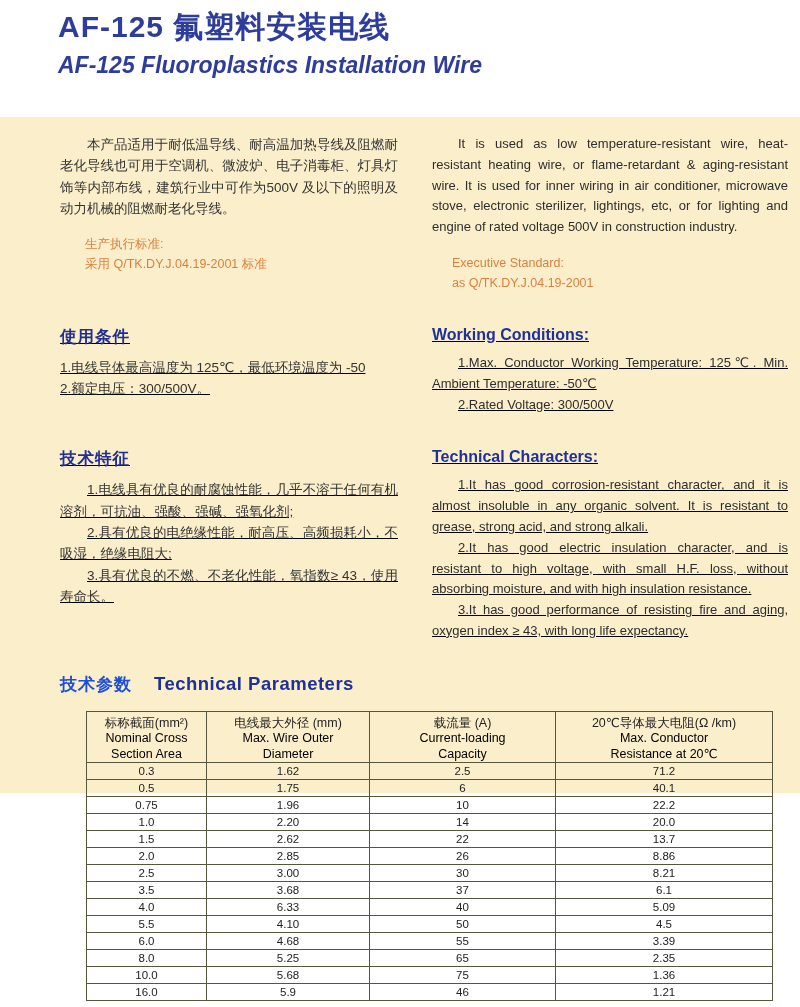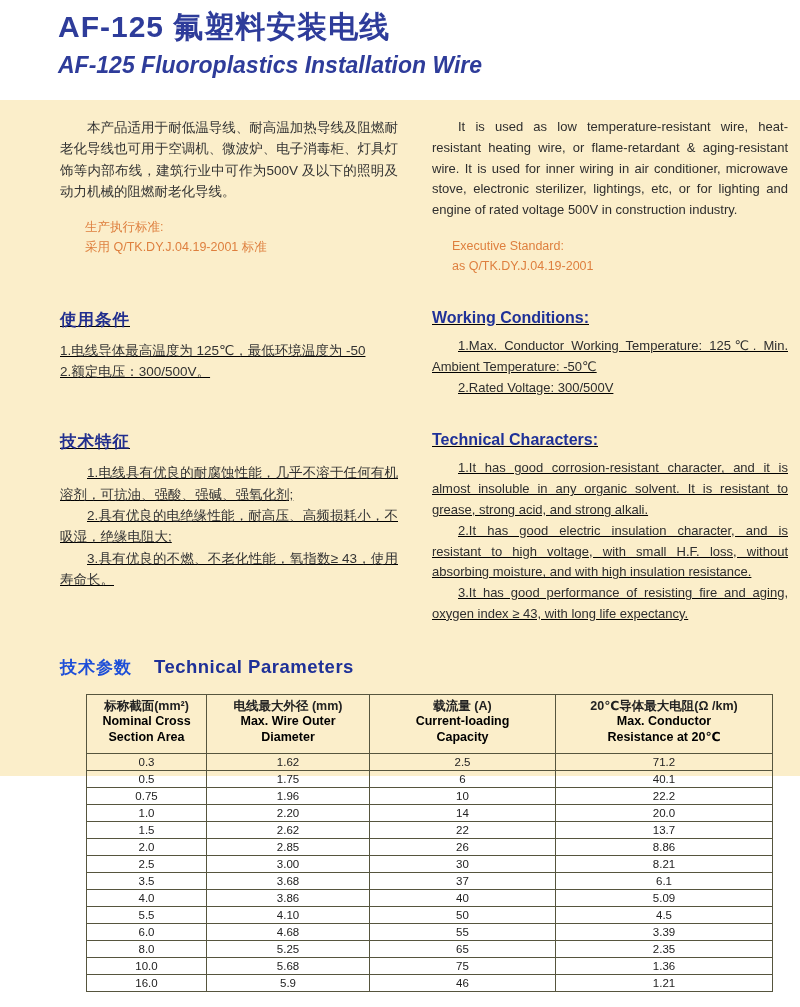--- a/index.html
+++ b/index.html
@@ -1,20 +1,20 @@
 <!DOCTYPE html>
 <html><head>
 <meta charset="utf-8">
 <style>
   html,body{margin:0;padding:0;}
   body{font-family:"Liberation Sans","DejaVu Sans",sans-serif;background:#ffffff;}
   .page{position:relative;width:800px;height:1007px;margin:0 auto;background:#ffffff;overflow:hidden;}
 
   
-  .title-band{background:#ffffff;height:100px;padding:6px 0 0 58px;box-sizing:border-box;}
+  .title-band{background:#ffffff;height:117px;padding:6px 0 0 58px;box-sizing:border-box;}
   .title-cn{color:#2e3c9a;font-size:30px;font-weight:bold;margin:2px 0 0 0;line-height:1.25;letter-spacing:1px;}
   .title-en{color:#2e3c9a;font-size:23px;font-weight:bold;font-style:italic;margin:5px 0 0 0;line-height:1.25;}
 
   
   .content{background:#fbeeca;height:676px;box-sizing:border-box;padding:17px 12px 0 60px;}
   .two-col{display:flex;justify-content:space-between;}
   .col-l{width:338px;}
   .col-r{width:356px;}
 
   .cn-body{font-size:13.5px;color:#333333;line-height:1.58;text-align:justify;margin:0;}
@@ -32,21 +32,21 @@
   .item{margin:0;}
 
   
   .params-head{margin-top:31px;display:flex;align-items:baseline;}
   .params-cn{color:#1d4ed8;font-size:17px;font-weight:bold;letter-spacing:1px;}
   .params-en{color:#1f3198;font-size:18.5px;font-weight:bold;margin-left:22px;letter-spacing:0.5px;}
 
   
   table.params{border-collapse:collapse;margin:15px 0 0 26px;table-layout:fixed;width:686px;}
   table.params th,table.params td{border:1px solid #56553e;padding:0;}
-  table.params th{font-weight:bold;vertical-align:middle;padding:3px 2px 8px 2px;}
+  table.params th{font-weight:normal;vertical-align:middle;padding:3px 2px 0 2px;}
   .th-cn{font-size:12.5px;color:#222;line-height:1.3;text-align:center;}
   .th-en{font-size:12.5px;color:#000000;line-height:1.25;text-align:center;}
   table.params td{font-size:11.5px;color:#222;text-align:center;height:16px;line-height:16px;}
   col.c1{width:120px;} col.c2{width:163px;} col.c3{width:186px;} col.c4{width:217px;}
 </style>
 </head>
 <body>
 
 <div class="page">
 
@@ -182,21 +182,21 @@
             <td>8.21</td>
           </tr>
           <tr>
             <td>3.5</td>
             <td>3.68</td>
             <td>37</td>
             <td>6.1</td>
           </tr>
           <tr>
             <td>4.0</td>
-            <td>3.86</td>
+            <td>6.33</td>
             <td>40</td>
             <td>5.09</td>
           </tr>
           <tr>
             <td>5.5</td>
             <td>4.10</td>
             <td>50</td>
             <td>4.5</td>
           </tr>
           <tr>

